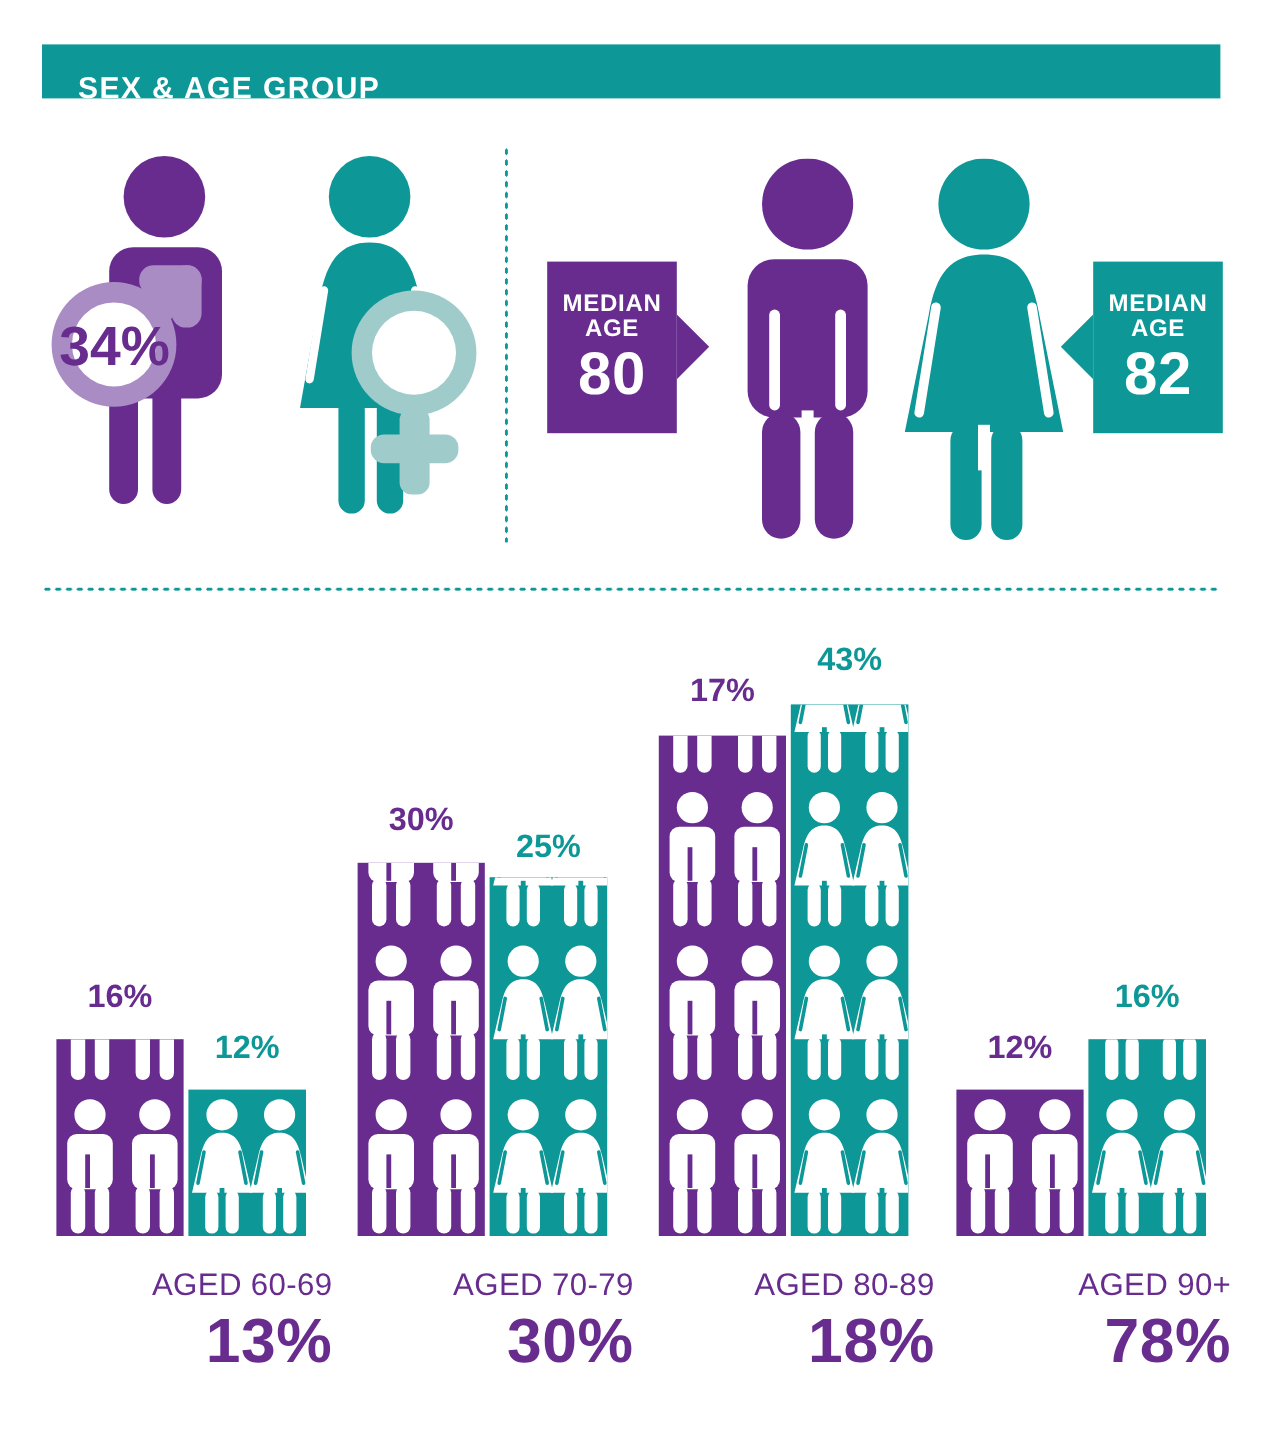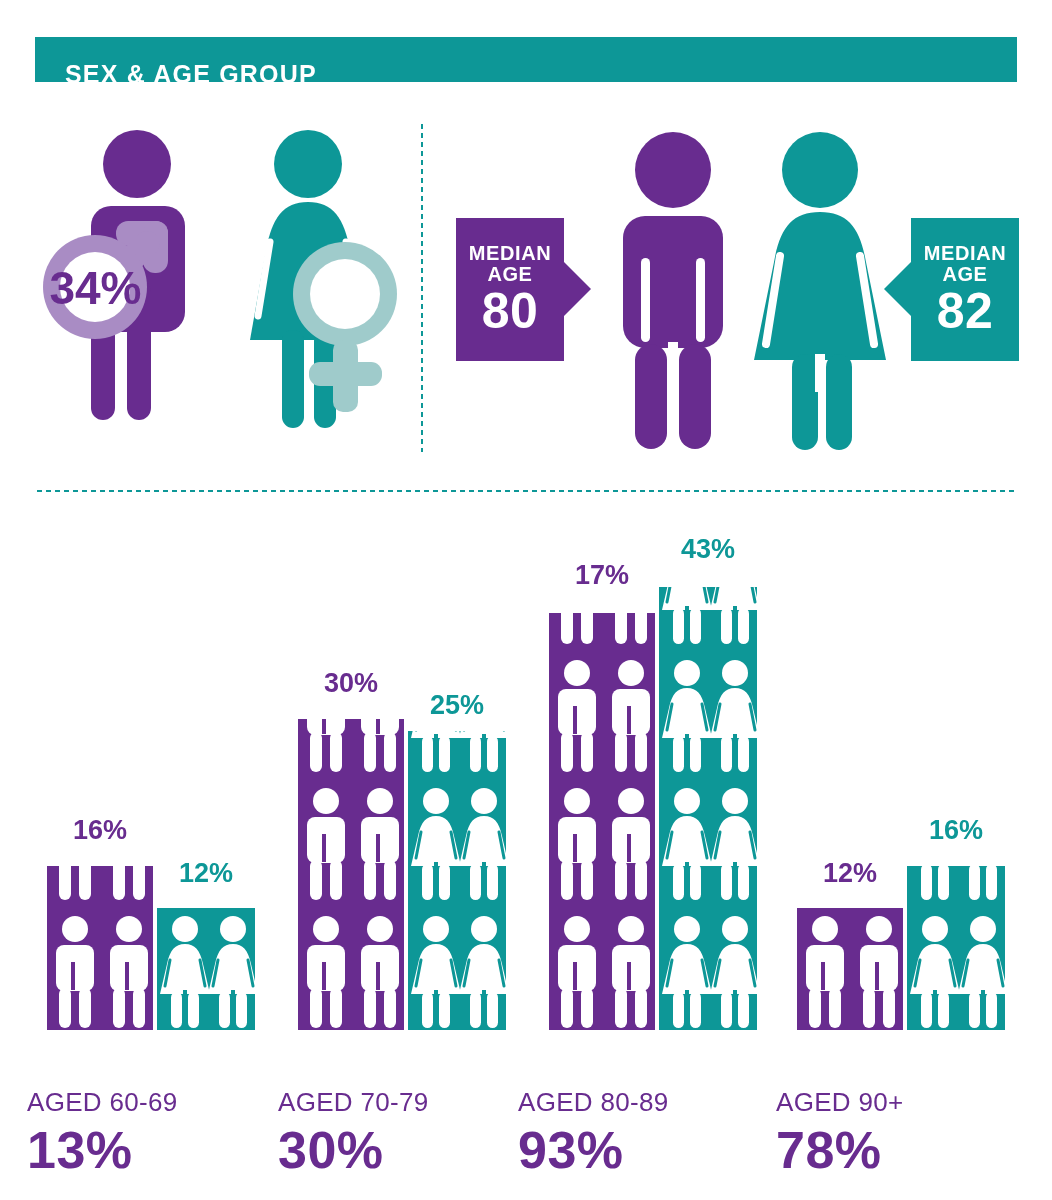--- a/index.html
+++ b/index.html
@@ -65,23 +65,22 @@
   
   .bar{
     position:absolute;overflow:hidden;
   }
   .bar svg{position:absolute;left:0;bottom:0;display:block;}
   .bar-label{
     position:absolute;font-size:27px;font-weight:bold;text-align:center;
     white-space:nowrap;
   }
   .group-caption{
-    position:absolute;text-align:left;color:var(--purple);
+    position:absolute;text-align:right;color:var(--purple);
     white-space:nowrap;
-    margin-top:32px;
   }
   .group-caption .g-age{
     display:block;font-size:26px;font-weight:400;letter-spacing:.3px;
   }
   .group-caption .g-pct{
     display:block;font-size:52px;font-weight:bold;margin-top:2px;letter-spacing:.5px;
   }
 </style>
 </head>
 <body>
@@ -336,23 +335,23 @@
         </g>
       <g transform="translate(-2,-57)">
           <use href="#woman-glyph"></use>
         </g>
       <g transform="translate(46,-57)">
           <use href="#woman-glyph"></use>
         </g>
     </svg>
   </div>
 
-  <div class="group-caption" style="left:518px;top:1055px;width:250px;">
+  <div class="group-caption" style="left:529px;top:1055px;width:250px;">
     <span class="g-age">AGED 80-89</span>
-    <span class="g-pct">93%</span>
+    <span class="g-pct">18%</span>
   </div>
 
   <div class="bar-label" style="left:797px;top:858px;width:106px;color:#682C8F;">12%</div>
   <div class="bar" style="left:797px;top:908px;width:106px;height:122px;background:#682C8F;">
     <svg width="106" height="122" viewBox="0 0 106 122">
       <g transform="translate(-2,6)">
           <use href="#man-glyph"></use>
         </g>
       <g transform="translate(52,6)">
           <use href="#man-glyph"></use>

